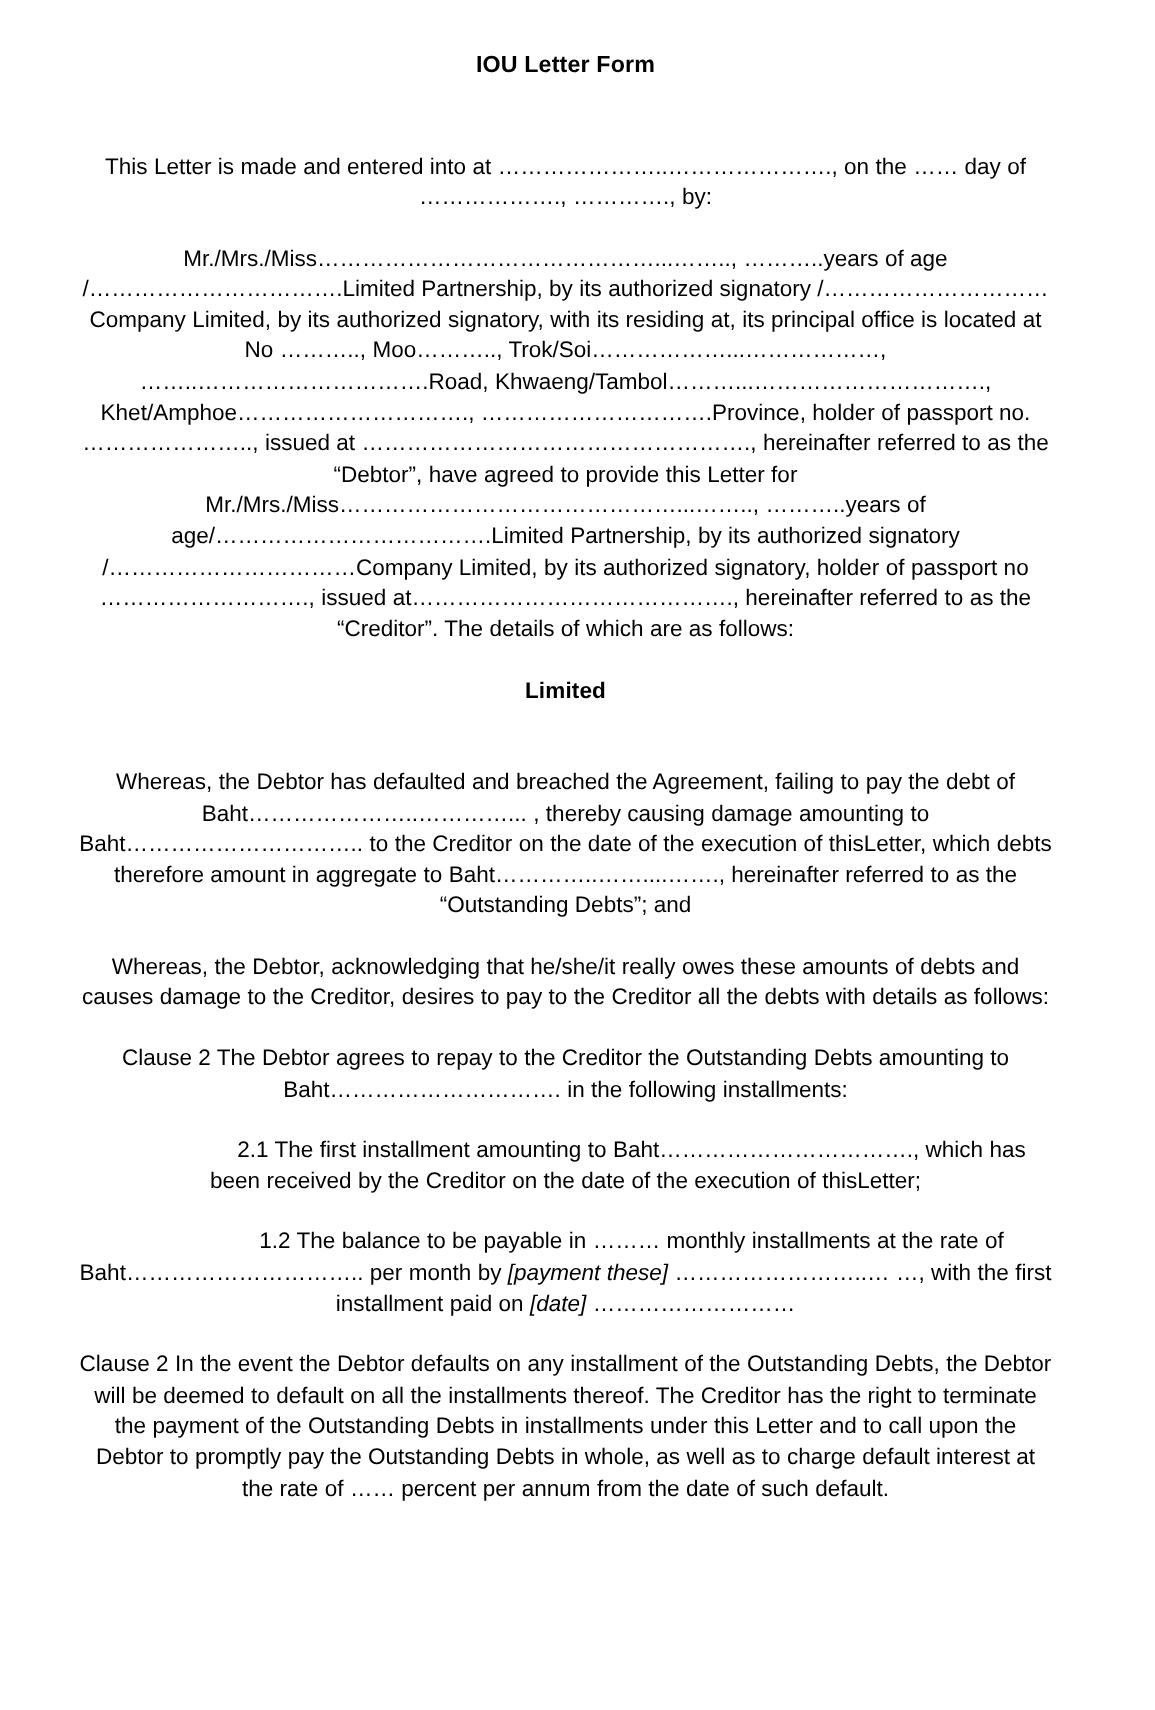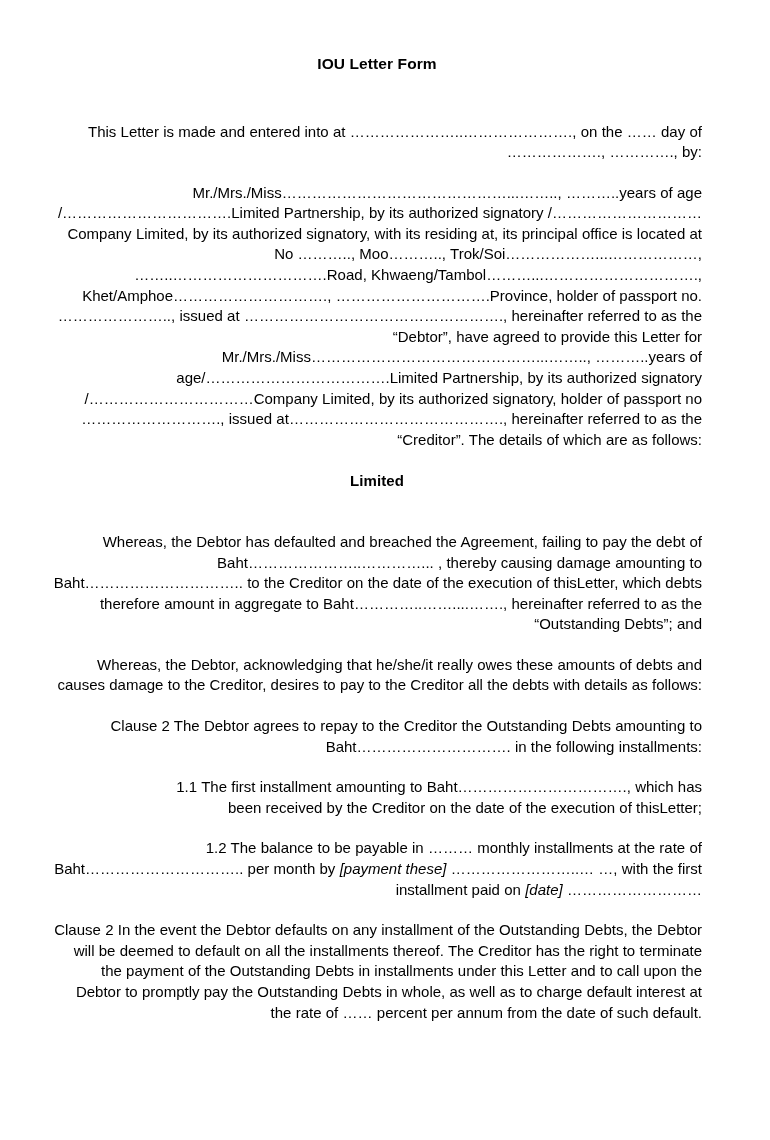--- a/index.html
+++ b/index.html
@@ -21,21 +21,21 @@
     height: 1140px;
     margin: 0 auto;
     background: #ffffff;
     overflow: hidden;
     box-sizing: border-box;
   }
 
   .content {
     position: absolute;
     left: 52px;
-    top: 54px;
+    top: 34px;
     width: 650px;
   }
 
   
   .doc-title {
     font-size: 15.5px;
     font-weight: bold;
     text-align: center;
     line-height: 20.5px;
     margin: 0;
@@ -49,21 +49,21 @@
     line-height: 20.5px;
     margin: 0;
     letter-spacing: 0.1px;
   }
 
   
   .para {
     font-size: 15px;
     line-height: 20.6px;
     margin: 0;
-    text-align: right;
+    text-align: center;
     word-spacing: 0.1px;
     white-space: normal;
   }
 
   .para.indent-sub {
     text-indent: 88px;
   }
 
   .italic {
     font-style: italic;
@@ -106,21 +106,21 @@
     <div class="gap-para"></div>
 
     <div class="para">Whereas, the Debtor, acknowledging that he/she/it really owes these amounts of debts and causes damage to the Creditor, desires to pay to the Creditor all the debts with details as follows:</div>
 
     <div class="gap-para"></div>
 
     <div class="para">Clause 2 The Debtor agrees to repay to the Creditor the Outstanding Debts amounting to Baht…………………………. in the following installments:</div>
 
     <div class="gap-small"></div>
 
-    <div class="para indent-sub">1.1 The first installment amounting to Baht……………………………., which has been received by the Creditor on the date of the execution of thisLetter;</div>
+    <div class="para indent-sub">2.1 The first installment amounting to Baht……………………………., which has been received by the Creditor on the date of the execution of thisLetter;</div>
 
     <div class="gap-small"></div>
 
     <div class="para indent-sub"><span>1.2 The balance to be payable in ……… monthly installments at the rate of Baht………………………….. per month by </span><span class="italic">[payment these]</span><span> ……………………..… …, with the first installment paid on </span><span class="italic">[date]</span><span> ………………………</span></div>
 
     <div class="gap-para"></div>
 
     <div class="para">Clause 2 In the event the Debtor defaults on any installment of the Outstanding Debts, the Debtor will be deemed to default on all the installments thereof. The Creditor has the right to terminate the payment of the Outstanding Debts in installments under this Letter and to call upon the Debtor to promptly pay the Outstanding Debts in whole, as well as to charge default interest at the rate of …… percent per annum from the date of such default.</div>
 
   </div>

